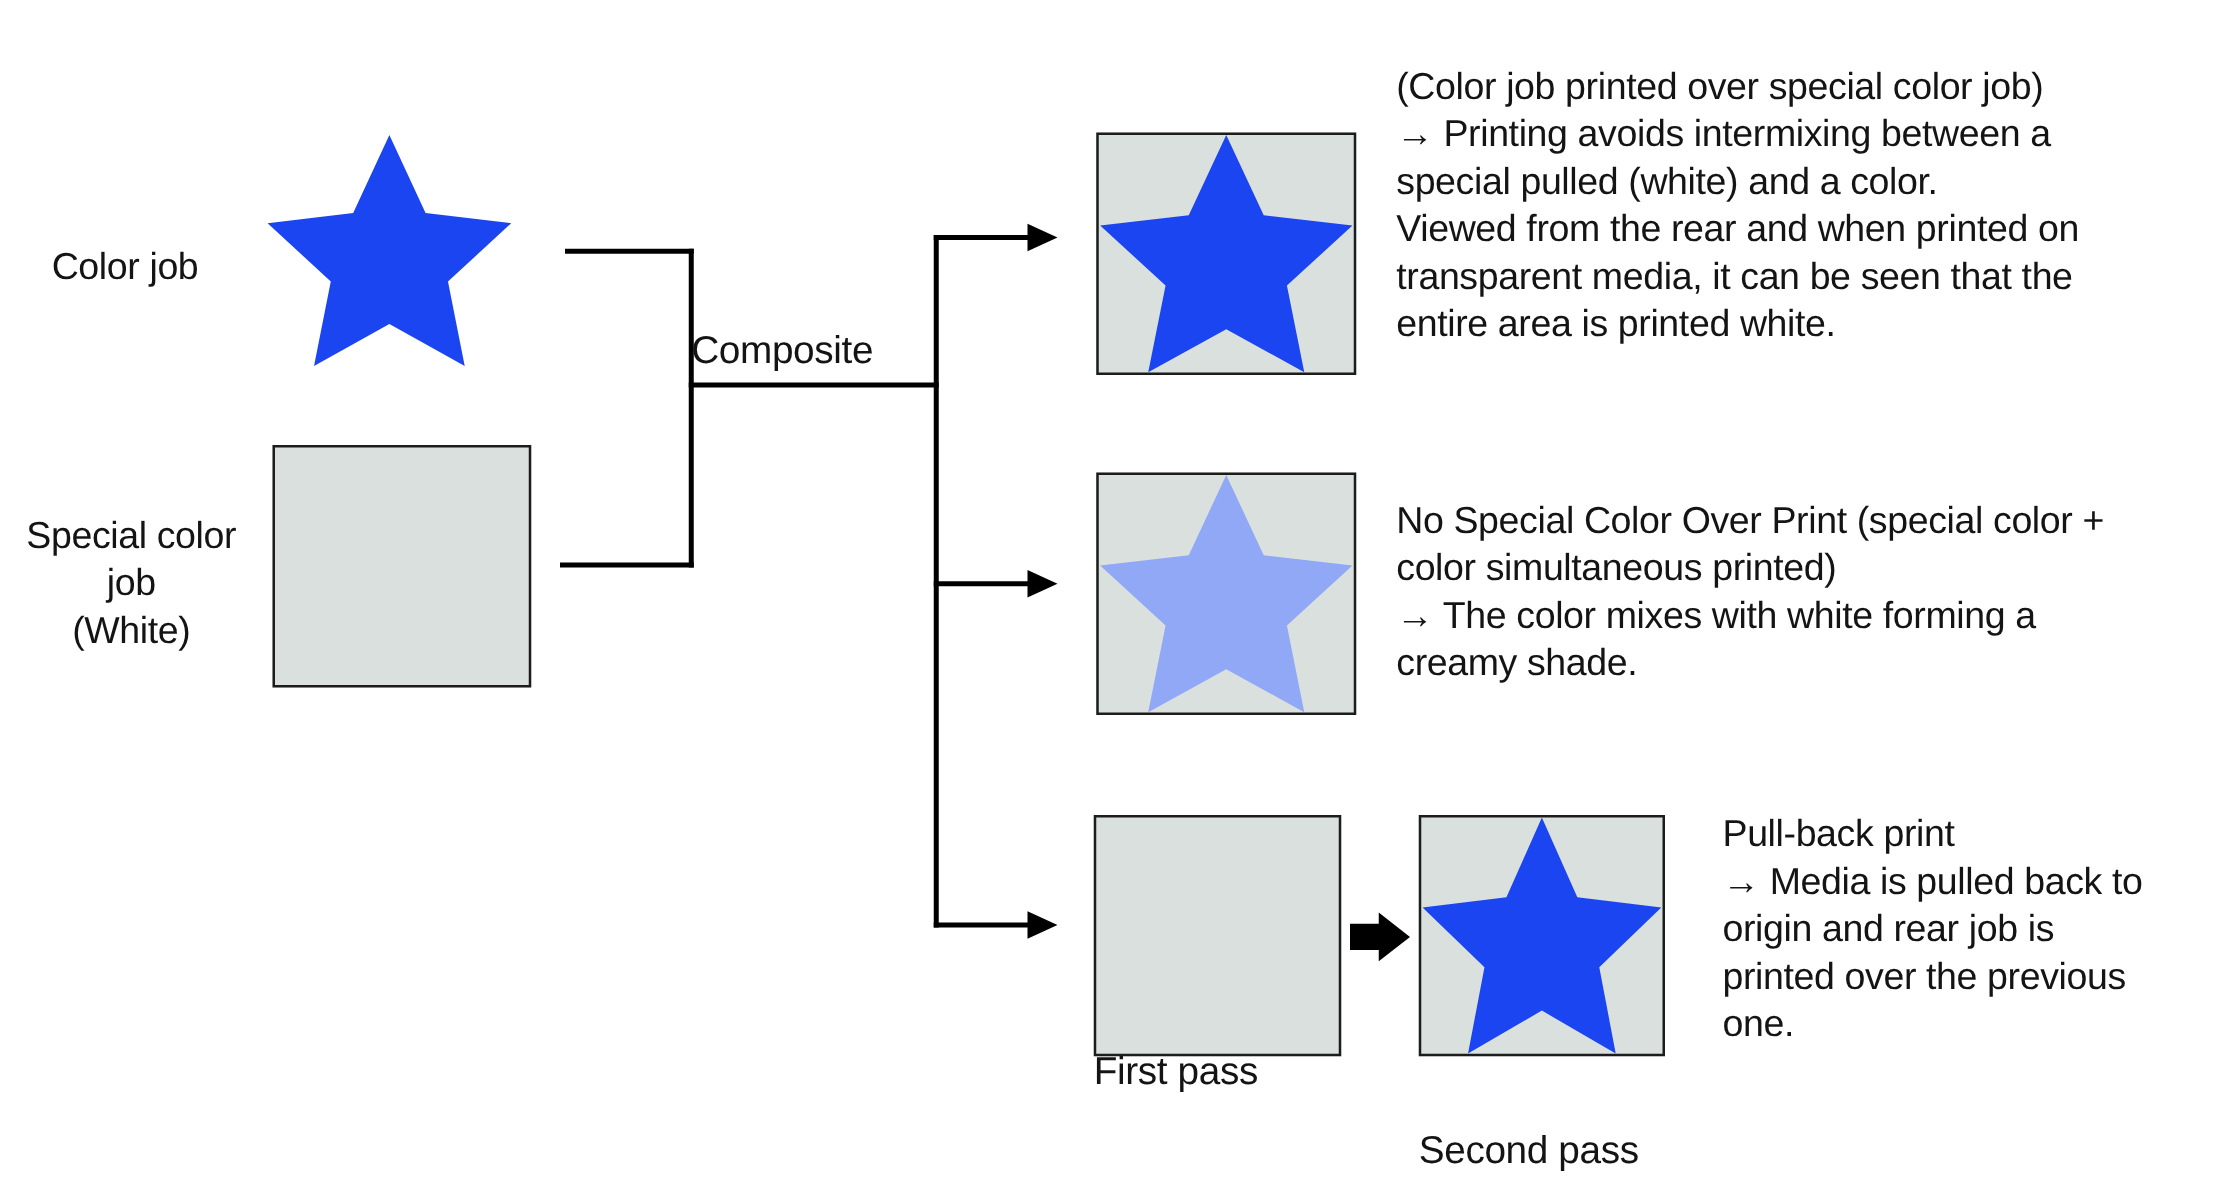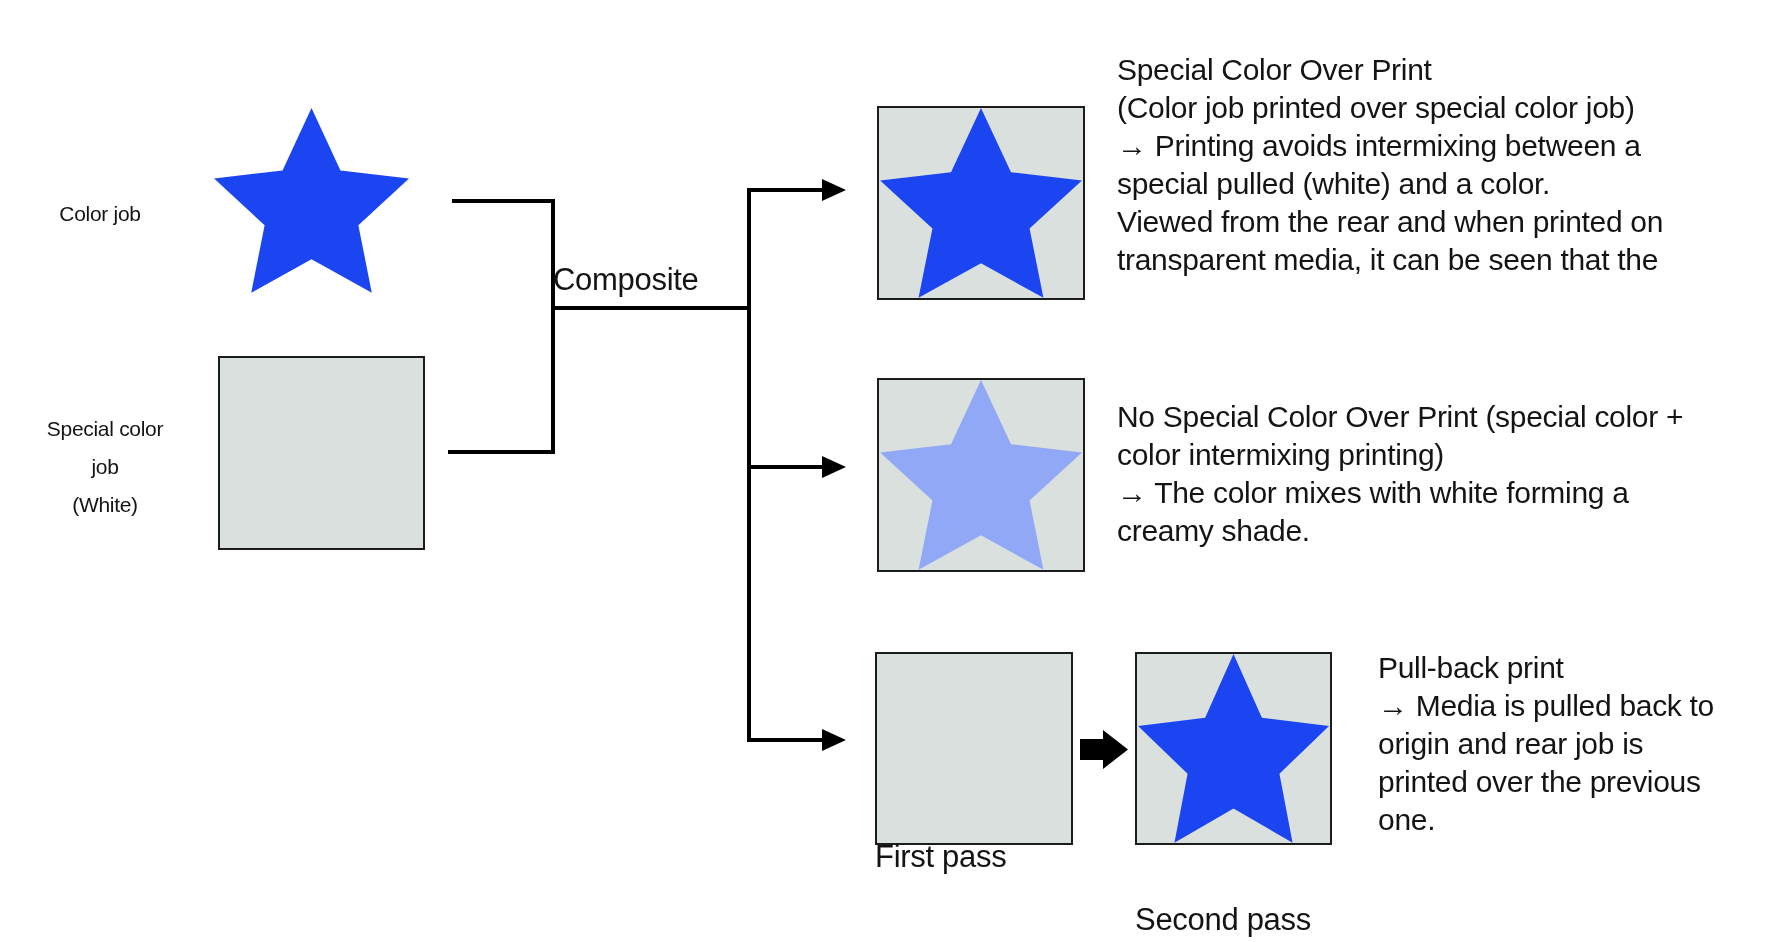--- a/index.html
+++ b/index.html
@@ -11,21 +11,21 @@
   }
   .abs { position:absolute; }
   .gray-box {
     background:var(--box-fill,#d9e0de);
     border:2px solid var(--box-border,#1c1c1c);
     box-sizing:border-box;
   }
   .star { display:block; width:100%; height:100%; }
   .star-blue { color:var(--star-blue,#1c45f2); }
   .star-light { color:var(--star-light-blue,#91a8f6); }
-  .leftlabel { font-size:21px; line-height:38px; text-align:center; white-space:nowrap; letter-spacing:-0.3px; }
+  .leftlabel { font-size:30px; line-height:38px; text-align:center; white-space:nowrap; letter-spacing:-0.3px; }
   .caption { font-size:31px; line-height:36px; text-align:left; white-space:nowrap; letter-spacing:-0.3px; }
   .textblock { font-size:30px; line-height:38px; letter-spacing:-0.3px; }
   .textblock div { white-space:nowrap; }
   svg.connectors { position:absolute; left:0; top:0; }
   .connectors line { stroke:var(--line-color,#000000); stroke-width:4; stroke-linecap:square; }
   .connectors polygon { fill:var(--line-color,#000000); }
 </style>
 </head>
 <body>
 
@@ -66,37 +66,37 @@
 
   <div class="abs caption" style="left:553px; top:262px; width:196px;">Composite</div>
 
   <div class="abs gray-box" style="left:877px; top:106px; width:208px; height:194px;">
     <svg class="star star-blue" viewBox="0 0 100 94.2" preserveAspectRatio="none">
       <polygon fill="currentColor" points="50,0 64.7,31.8 99.5,35.9 73.8,59.7 80.6,94.1 50,77 19.4,94.1 26.2,59.7 0.55,35.9 35.3,31.8"></polygon>
     </svg>
   </div>
 
   <div class="abs textblock" style="left:1117px; top:51px;">
-    <div>Special Color Over Print</div>
     <div>(Color job printed over special color job)</div>
     <div>→ Printing avoids intermixing between a</div>
     <div>special pulled (white) and a color.</div>
     <div>Viewed from the rear and when printed on</div>
     <div>transparent media, it can be seen that the</div>
+    <div>entire area is printed white.</div>
   </div>
 
   <div class="abs gray-box" style="left:877px; top:378px; width:208px; height:194px;">
     <svg class="star star-light" viewBox="0 0 100 94.2" preserveAspectRatio="none">
       <polygon fill="currentColor" points="50,0 64.7,31.8 99.5,35.9 73.8,59.7 80.6,94.1 50,77 19.4,94.1 26.2,59.7 0.55,35.9 35.3,31.8"></polygon>
     </svg>
   </div>
 
   <div class="abs textblock" style="left:1117px; top:374px;margin-top:24px;">
     <div>No Special Color Over Print (special color +</div>
-    <div>color intermixing printing)</div>
+    <div>color simultaneous printed)</div>
     <div>→ The color mixes with white forming a</div>
     <div>creamy shade.</div>
   </div>
 
   <div class="abs gray-box" style="left:875px; top:652px; width:198px; height:193px;"></div>
 
   <div class="abs gray-box" style="left:1135px; top:652px; width:197px; height:193px;">
     <svg class="star star-blue" viewBox="0 0 100 94.2" preserveAspectRatio="none">
       <polygon fill="currentColor" points="50,0 64.7,31.8 99.5,35.9 73.8,59.7 80.6,94.1 50,77 19.4,94.1 26.2,59.7 0.55,35.9 35.3,31.8"></polygon>
     </svg>

